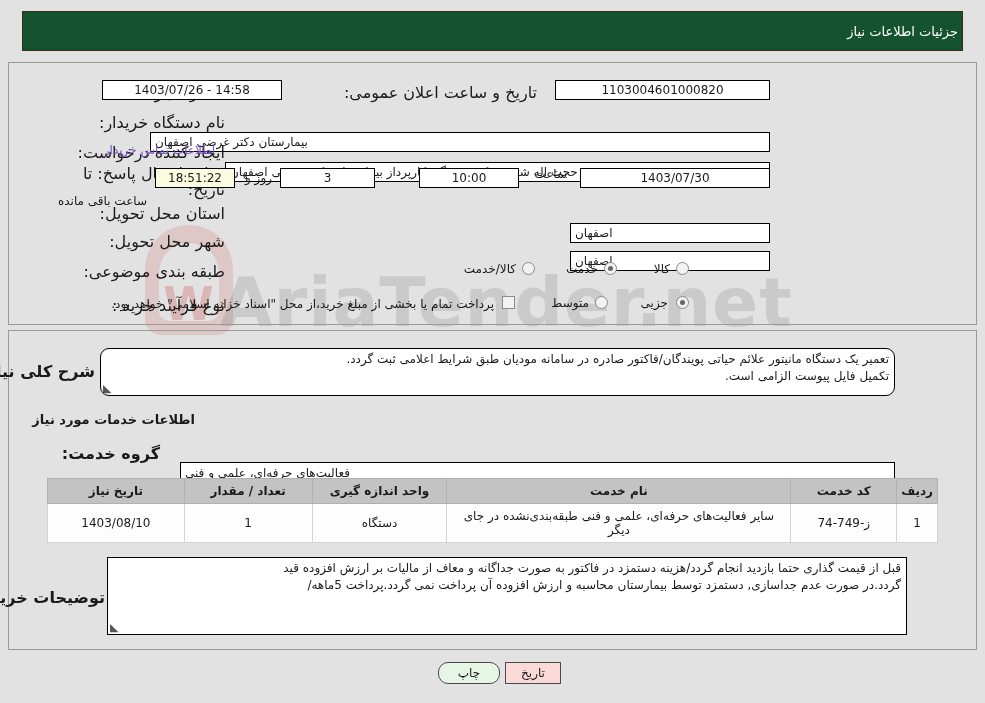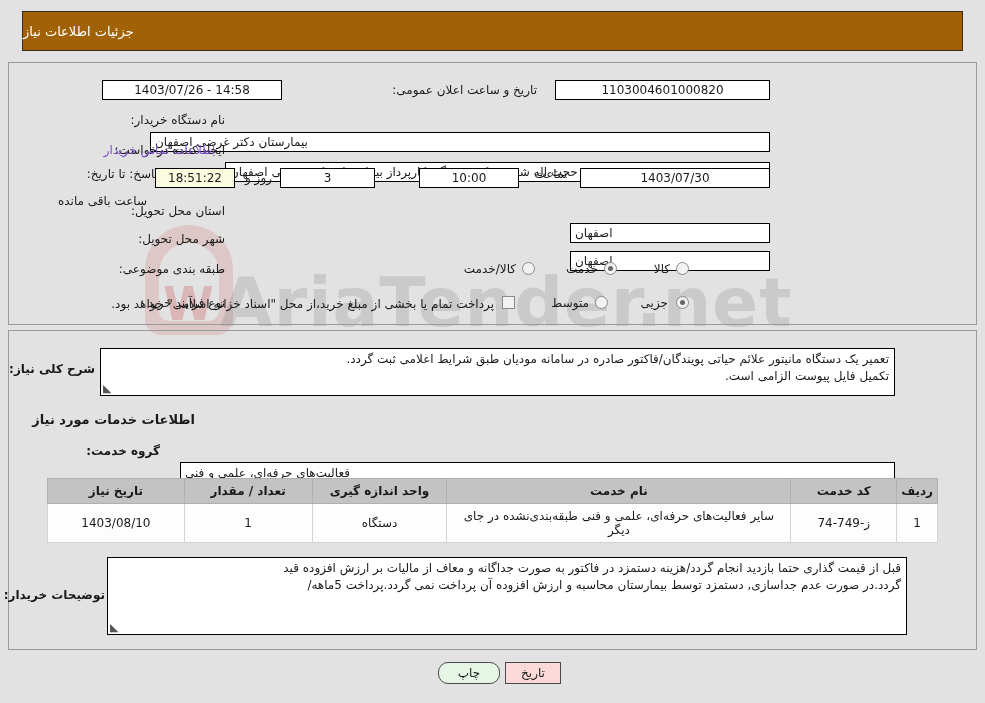--- a/index.html
+++ b/index.html
@@ -55,27 +55,27 @@
     font-weight: bold;
     color: rgba(200,80,80,0.30);
     direction: ltr;
   }
 
   
   .header {
     position: absolute;
     left: 22px; top: 11px;
     width: 941px; height: 40px;
-    background: #a16207;
+    background: #14532d;
     border: 1px solid #3a2c1a;
     color: #ffffff;
     display: flex;
     align-items: center;
-    justify-content: flex-end;
-    padding-right: 12px;
+    justify-content: flex-start;
+    padding-right: 4px;
     font-size: 13px;
     z-index: 3;
   }
 
   
   .panel {
     position: absolute;
     border: 1px solid #9a9a9a;
     background: transparent;
     z-index: 2;
@@ -83,21 +83,21 @@
   .panel-top   { left: 8px;  top: 62px;  width: 969px; height: 263px; }
   .panel-mid   { left: 8px;  top: 330px; width: 969px; height: 320px; }
 
   .content { position: absolute; z-index: 4; }
 
   
   .lbl {
     position: absolute;
     text-align: right;
     white-space: nowrap;
-    font-size: 12px;
+    font-size: 16px;
     color: #1a1a1a;
   }
   .lbl-b { font-weight: bold; }
   .box {
     position: absolute;
     border: 1px solid #000;
     background: #ffffff;
     height: 20px;
     line-height: 18px;
     padding: 0 4px;
@@ -266,21 +266,21 @@
     <div class="txt" style="right:396px; top:296px;">متوسط</div>
     <div class="chk" style="right:470px; top:296px;"></div>
     <div class="txt" style="right:491px; top:297px;">پرداخت تمام یا بخشی از مبلغ خرید،از محل "اسناد خزانه اسلامی" خواهد بود.</div>
   </div>
 
   <div class="panel panel-mid"></div>
 
   <div class="content">
 
     <div class="lbl lbl-b" style="right:890px; top:362px; width:85px;">شرح کلی نیاز:</div>
-    <div class="area" style="right:90px; top:348px; width:795px; height:48px;">
+    <div class="area" style="right:90px; top:348px; width:795px; height:48px;border-radius:9px;">
       <div>تعمیر یک دستگاه مانیتور علائم حیاتی پویندگان/فاکتور صادره در سامانه مودیان طبق شرایط اعلامی ثبت گردد.</div>
       <div>تکمیل فایل پیوست الزامی است.</div>
       <span class="grip">◢</span>
     </div>
 
     <div class="lbl lbl-b" style="right:790px; top:412px; width:180px; font-size:13px;">اطلاعات خدمات مورد نیاز</div>
 
     <div class="lbl lbl-b" style="right:825px; top:444px; width:110px;">گروه خدمت:</div>
     <div class="box right" style="right:90px; top:440px; width:715px; height:22px; line-height:20px;">فعالیت‌های حرفه‌ای، علمی و فنی</div>
 

